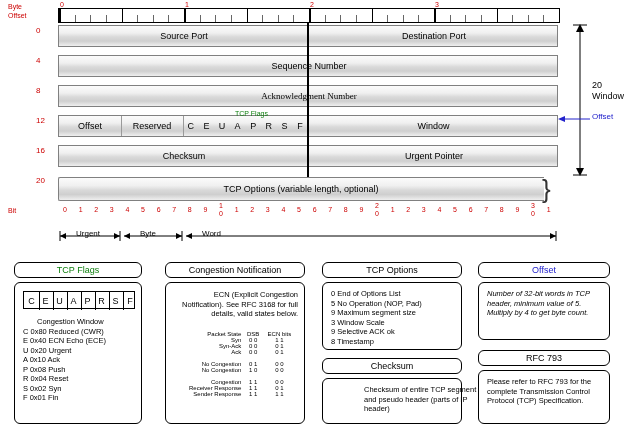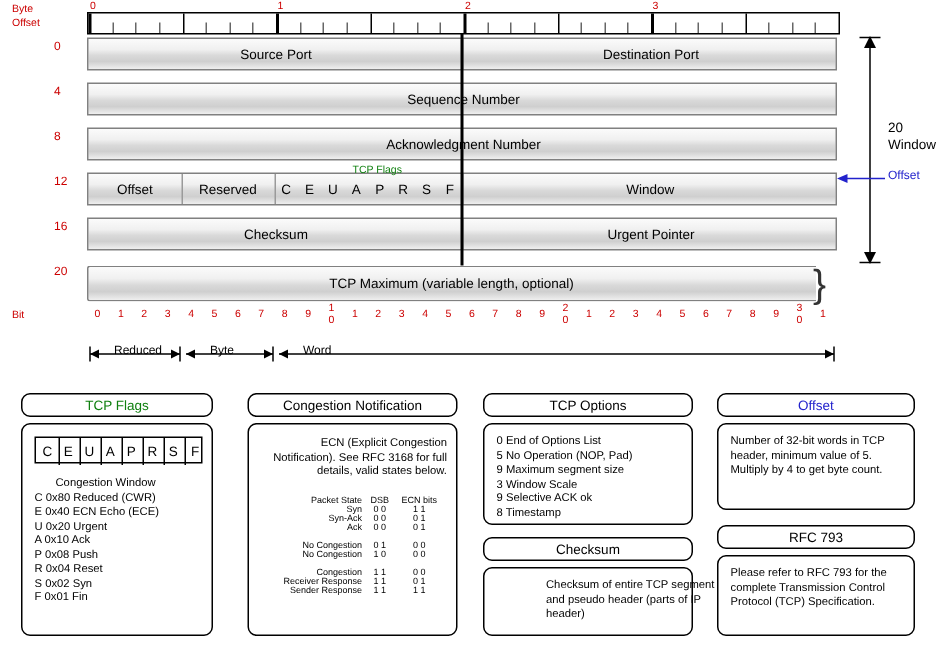--- a/index.html
+++ b/index.html
@@ -105,21 +105,21 @@
   <div class="row" style="top:25px;">
     <div class="vline" style="left:249px;"></div>
     <div class="cell" style="left:0;width:250px;">Source Port</div>
     <div class="cell" style="left:250px;width:250px;">Destination Port</div>
   </div>
 
   <div class="row" style="top:55px;">
     <div class="cell" style="left:0;width:500px;">Sequence Number</div>
   </div>
 
-  <div class="row" style="top:85px;">
+  <div class="row" style="top:85px;font-family:Liberation Serif, serif;">
     <div class="cell" style="left:0;width:500px;">Acknowledgment Number</div>
   </div>
 
   <div class="row" style="top:115px;">
     <div class="vline" style="left:62px;"></div>
     <div class="vline" style="left:124px;"></div>
     <div class="vline" style="left:249px;"></div>
     <div class="cell blue" style="left:0;width:62px;">Offset</div>
     <div class="cell" style="left:249px;width:251px;">Window</div>
     <div class="cell" style="left:62px;width:62px;">Reserved</div>
@@ -136,21 +136,21 @@
   <div class="abs green" style="left:235px;top:110px;font-size:7px;">TCP Flags</div>
 
   <div class="row" style="top:145px;">
     <div class="vline" style="left:249px;"></div>
     <div class="cell" style="left:0;width:250px;">Checksum</div>
     <div class="cell" style="left:250px;width:250px;">Urgent Pointer</div>
   </div>
 
   <div class="optrow">
     <div class="optbox"></div>
-    <div class="abs" style="left:0;top:0;width:486px;height:24px;line-height:24px;text-align:center;font-size:9px;">TCP Maximum (variable length, optional)</div>
+    <div class="abs" style="left:0;top:0;width:486px;height:24px;line-height:24px;text-align:center;font-size:9px;">TCP Options (variable length, optional)</div>
     <div class="brace">}</div>
   </div>
 
   <div class="vbar" style="left:307px;top:22px;height:155px;"></div>
 
   <div class="bitlabel">Bit</div>
   <div class="bitrow">
     <div class="bitnum" style="left:2px;top:0;">0</div>
     <div class="bitnum" style="left:17.6px;top:0;">1</div>
     <div class="bitnum" style="left:33.2px;top:0;">2</div>
@@ -193,21 +193,21 @@
       <line x1="62" y1="3" x2="62" y2="13" stroke="#000"></line>
     <line x1="66" y1="8" x2="124" y2="8" stroke="#000" stroke-width="1"></line>
     <polygon points="66,8 72,5 72,11" fill="#000"></polygon>
       <polygon points="124,8 118,5 118,11" fill="#000"></polygon>
     <line x1="124" y1="3" x2="124" y2="13" stroke="#000"></line>
     <line x1="128" y1="8" x2="498" y2="8" stroke="#000" stroke-width="1"></line>
     <polygon points="128,8 134,5 134,11" fill="#000"></polygon>
       <polygon points="498,8 492,5 492,11" fill="#000"></polygon>
     <line x1="498" y1="3" x2="498" y2="13" stroke="#000"></line>
   </svg>
-  <div class="abs sm" style="left:76px;top:229px;">Reduced</div>
+  <div class="abs sm" style="left:76px;top:229px;">Urgent</div>
   <div class="abs sm" style="left:140px;top:229px;">Byte</div>
   <div class="abs sm" style="left:202px;top:229px;">Word</div>
 
   <svg class="abs" style="left:570px;top:20px;" width="20" height="160">
     <line x1="10" y1="8" x2="10" y2="152" stroke="#000"></line>
     <polygon points="10,4 6,12 14,12" fill="#000"></polygon>
     <polygon points="10,156 6,148 14,148" fill="#000"></polygon>
     <line x1="3" y1="5" x2="17" y2="5" stroke="#000"></line>
     <line x1="3" y1="155" x2="17" y2="155" stroke="#000"></line>
   </svg>
@@ -332,21 +332,21 @@
     <span>Checksum</span>
   </div>
   <div class="panel" style="left:322px;top:378px;width:140px;height:46px;">
     <div class="abs ptext" style="left:8px;top:6px;width:124px;margin-left:33px;">Checksum of entire TCP segment and pseudo header (parts of IP header)</div>
   </div>
 
   <div class="paneltitle" style="left:478px;top:262px;width:132px;height:16px;">
     <span class="blue">Offset</span>
   </div>
   <div class="panel" style="left:478px;top:282px;width:132px;height:58px;">
-    <div class="abs ptext" style="left:8px;top:6px;width:116px;">Number of 32-bit words in TCP header, minimum value of 5.  Multiply by 4 to get byte count.</div>
+    <div class="abs ptext" style="left:8px;top:6px;width:116px;font-style:italic;">Number of 32-bit words in TCP header, minimum value of 5.  Multiply by 4 to get byte count.</div>
   </div>
 
   <div class="paneltitle" style="left:478px;top:350px;width:132px;height:16px;">
     <span>RFC 793</span>
   </div>
   <div class="panel" style="left:478px;top:370px;width:132px;height:54px;">
     <div class="abs ptext" style="left:8px;top:6px;width:116px;">Please refer to RFC 793 for the complete Transmission Control Protocol (TCP) Specification.</div>
   </div>
 
 </div>

